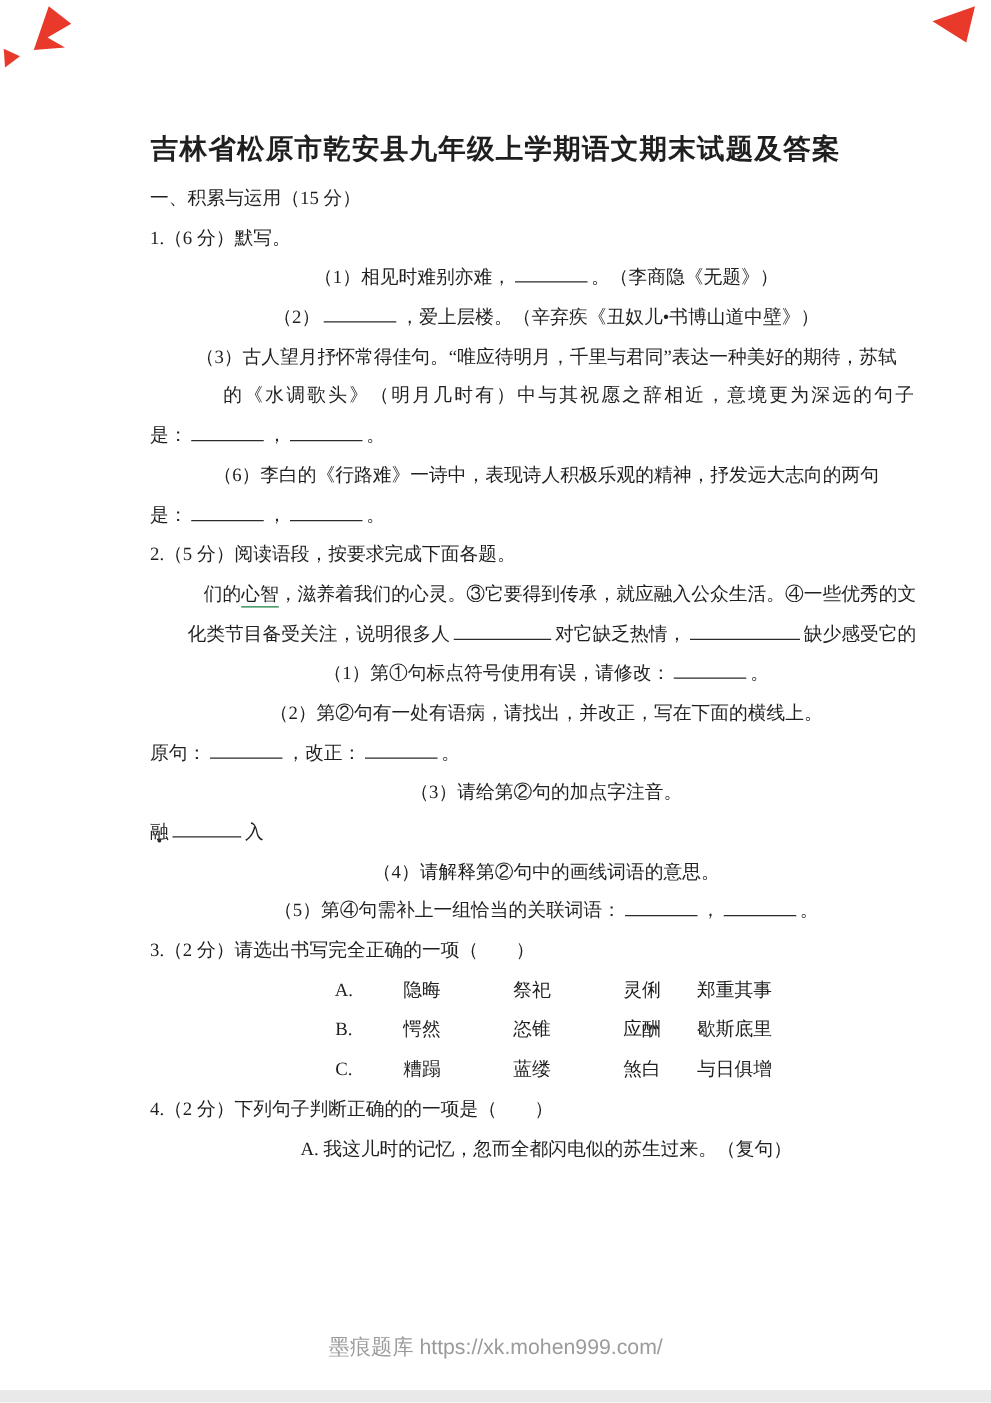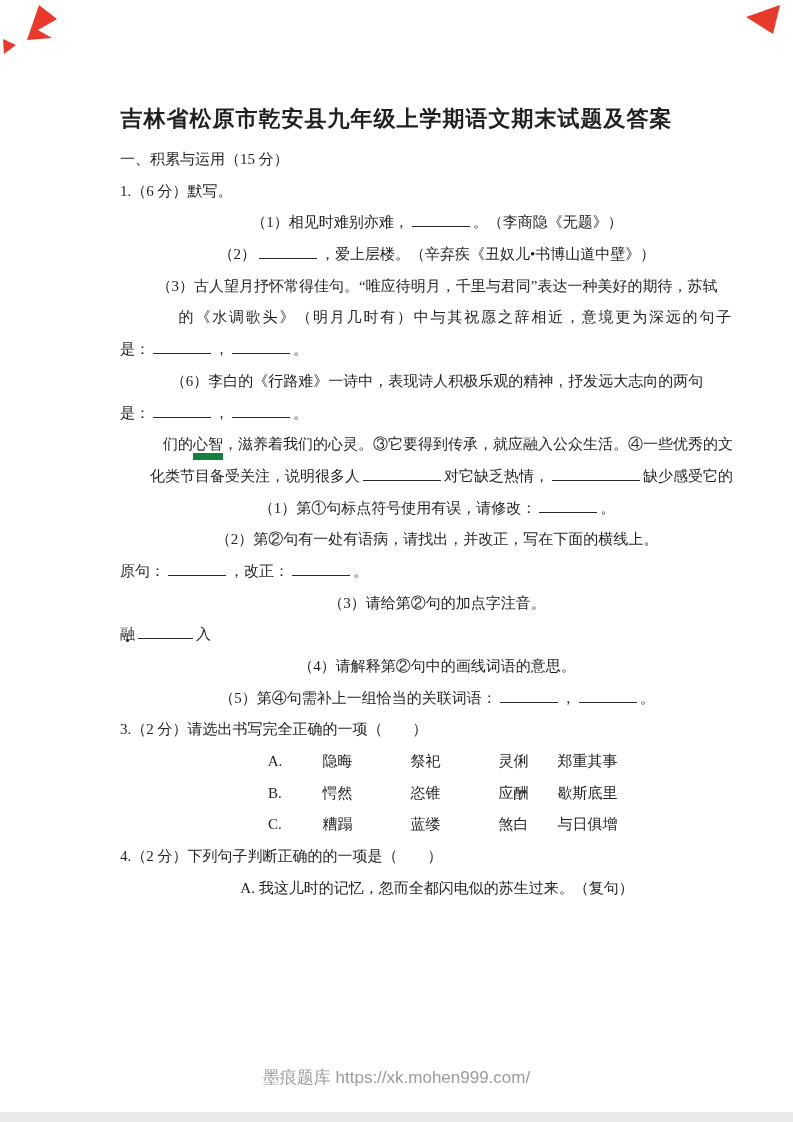--- a/index.html
+++ b/index.html
@@ -14,21 +14,21 @@
   }
   .lines{position:absolute;top:144px;left:120px;right:60px;}
   .line{height:31.7px;line-height:31.7px;font-size:15px;white-space:nowrap;}
   .ind1{padding-left:21px;text-align:center;}
   .ind2{padding-left:17px;text-align:right;}
   .spread{letter-spacing:1.8px;}
   .blank{
     display:inline-block;border-bottom:1px solid #2b2b2b;height:13px;
     margin:0 3px;vertical-align:baseline;
   }
-  .u{border-bottom:7px solid #15803d;padding-bottom:1px;}
+  .u{border-bottom:1px solid #15803d;padding-bottom:1px;}
   .dot{position:relative;display:inline-block;}
   .dot::after{
     content:"";position:absolute;left:50%;margin-left:-1.5px;top:20px;
     width:3px;height:3px;border-radius:50%;background:#2b2b2b;
   }
   .opt-label{display:inline-block;width:37px;}
   .opt-col{display:inline-block;width:88px;}
   .footer{
     position:absolute;top:1066px;left:0;right:0;text-align:center;
     font-family:"Liberation Sans","DejaVu Sans",sans-serif;
@@ -61,20 +61,21 @@
     <div class="line ind0">一、积累与运用（15 分）</div>
     <div id="doc-lines">
         <div class="line ind0"><span>1.（6 分）默写。</span></div>
         <div class="line ind1"><span>（1）相见时难别亦难，</span><span class="blank" style="width: 58px;"></span><span>。（李商隐《无题》）</span></div>
         <div class="line ind1"><span>（2）</span><span class="blank" style="width: 58px;"></span><span>，爱上层楼。（辛弃疾《丑奴儿•书博山道中壁》）</span></div>
         <div class="line ind1"><span>（3）古人望月抒怀常得佳句。“唯应待明月，千里与君同”表达一种美好的期待，苏轼</span></div>
         <div class="line ind2 spread"><span>的《水调歌头》（明月几时有）中与其祝愿之辞相近，意境更为深远的句子</span></div>
         <div class="line ind0"><span>是：</span><span class="blank" style="width: 58px;"></span><span>，</span><span class="blank" style="width: 58px;"></span><span>。</span></div>
         <div class="line ind1"><span>（6）李白的《行路难》一诗中，表现诗人积极乐观的精神，抒发远大志向的两句</span></div>
         <div class="line ind0"><span>是：</span><span class="blank" style="width: 58px;"></span><span>，</span><span class="blank" style="width: 58px;"></span><span>。</span></div>
+        <div class="line ind0"><span>2.（5 分）阅读语段，按要求完成下面各题。</span></div>
         <div class="line ind2"><span>们的</span><span class="u">心智</span><span>，滋养着我们的心灵。③它要得到传承，就应融入公众生活。④一些优秀的文</span></div>
         <div class="line ind2"><span>化类节目备受关注，说明很多人</span><span class="blank" style="width: 78px;"></span><span>对它缺乏热情，</span><span class="blank" style="width: 88px;"></span><span>缺少感受它的</span></div>
         <div class="line ind1"><span>（1）第①句标点符号使用有误，请修改：</span><span class="blank" style="width: 58px;"></span><span>。</span></div>
         <div class="line ind1"><span>（2）第②句有一处有语病，请找出，并改正，写在下面的横线上。</span></div>
         <div class="line ind0"><span>原句：</span><span class="blank" style="width: 58px;"></span><span>，改正：</span><span class="blank" style="width: 58px;"></span><span>。</span></div>
         <div class="line ind1"><span>（3）请给第②句的加点字注音。</span></div>
         <div class="line ind0"><span class="dot">融</span><span class="blank" style="width: 55px;"></span><span>入</span></div>
         <div class="line ind1"><span>（4）请解释第②句中的画线词语的意思。</span></div>
         <div class="line ind1"><span>（5）第④句需补上一组恰当的关联词语：</span><span class="blank" style="width: 58px;"></span><span>，</span><span class="blank" style="width: 58px;"></span><span>。</span></div>
         <div class="line ind0"><span>3.（2 分）请选出书写完全正确的一项（　　）</span></div>

